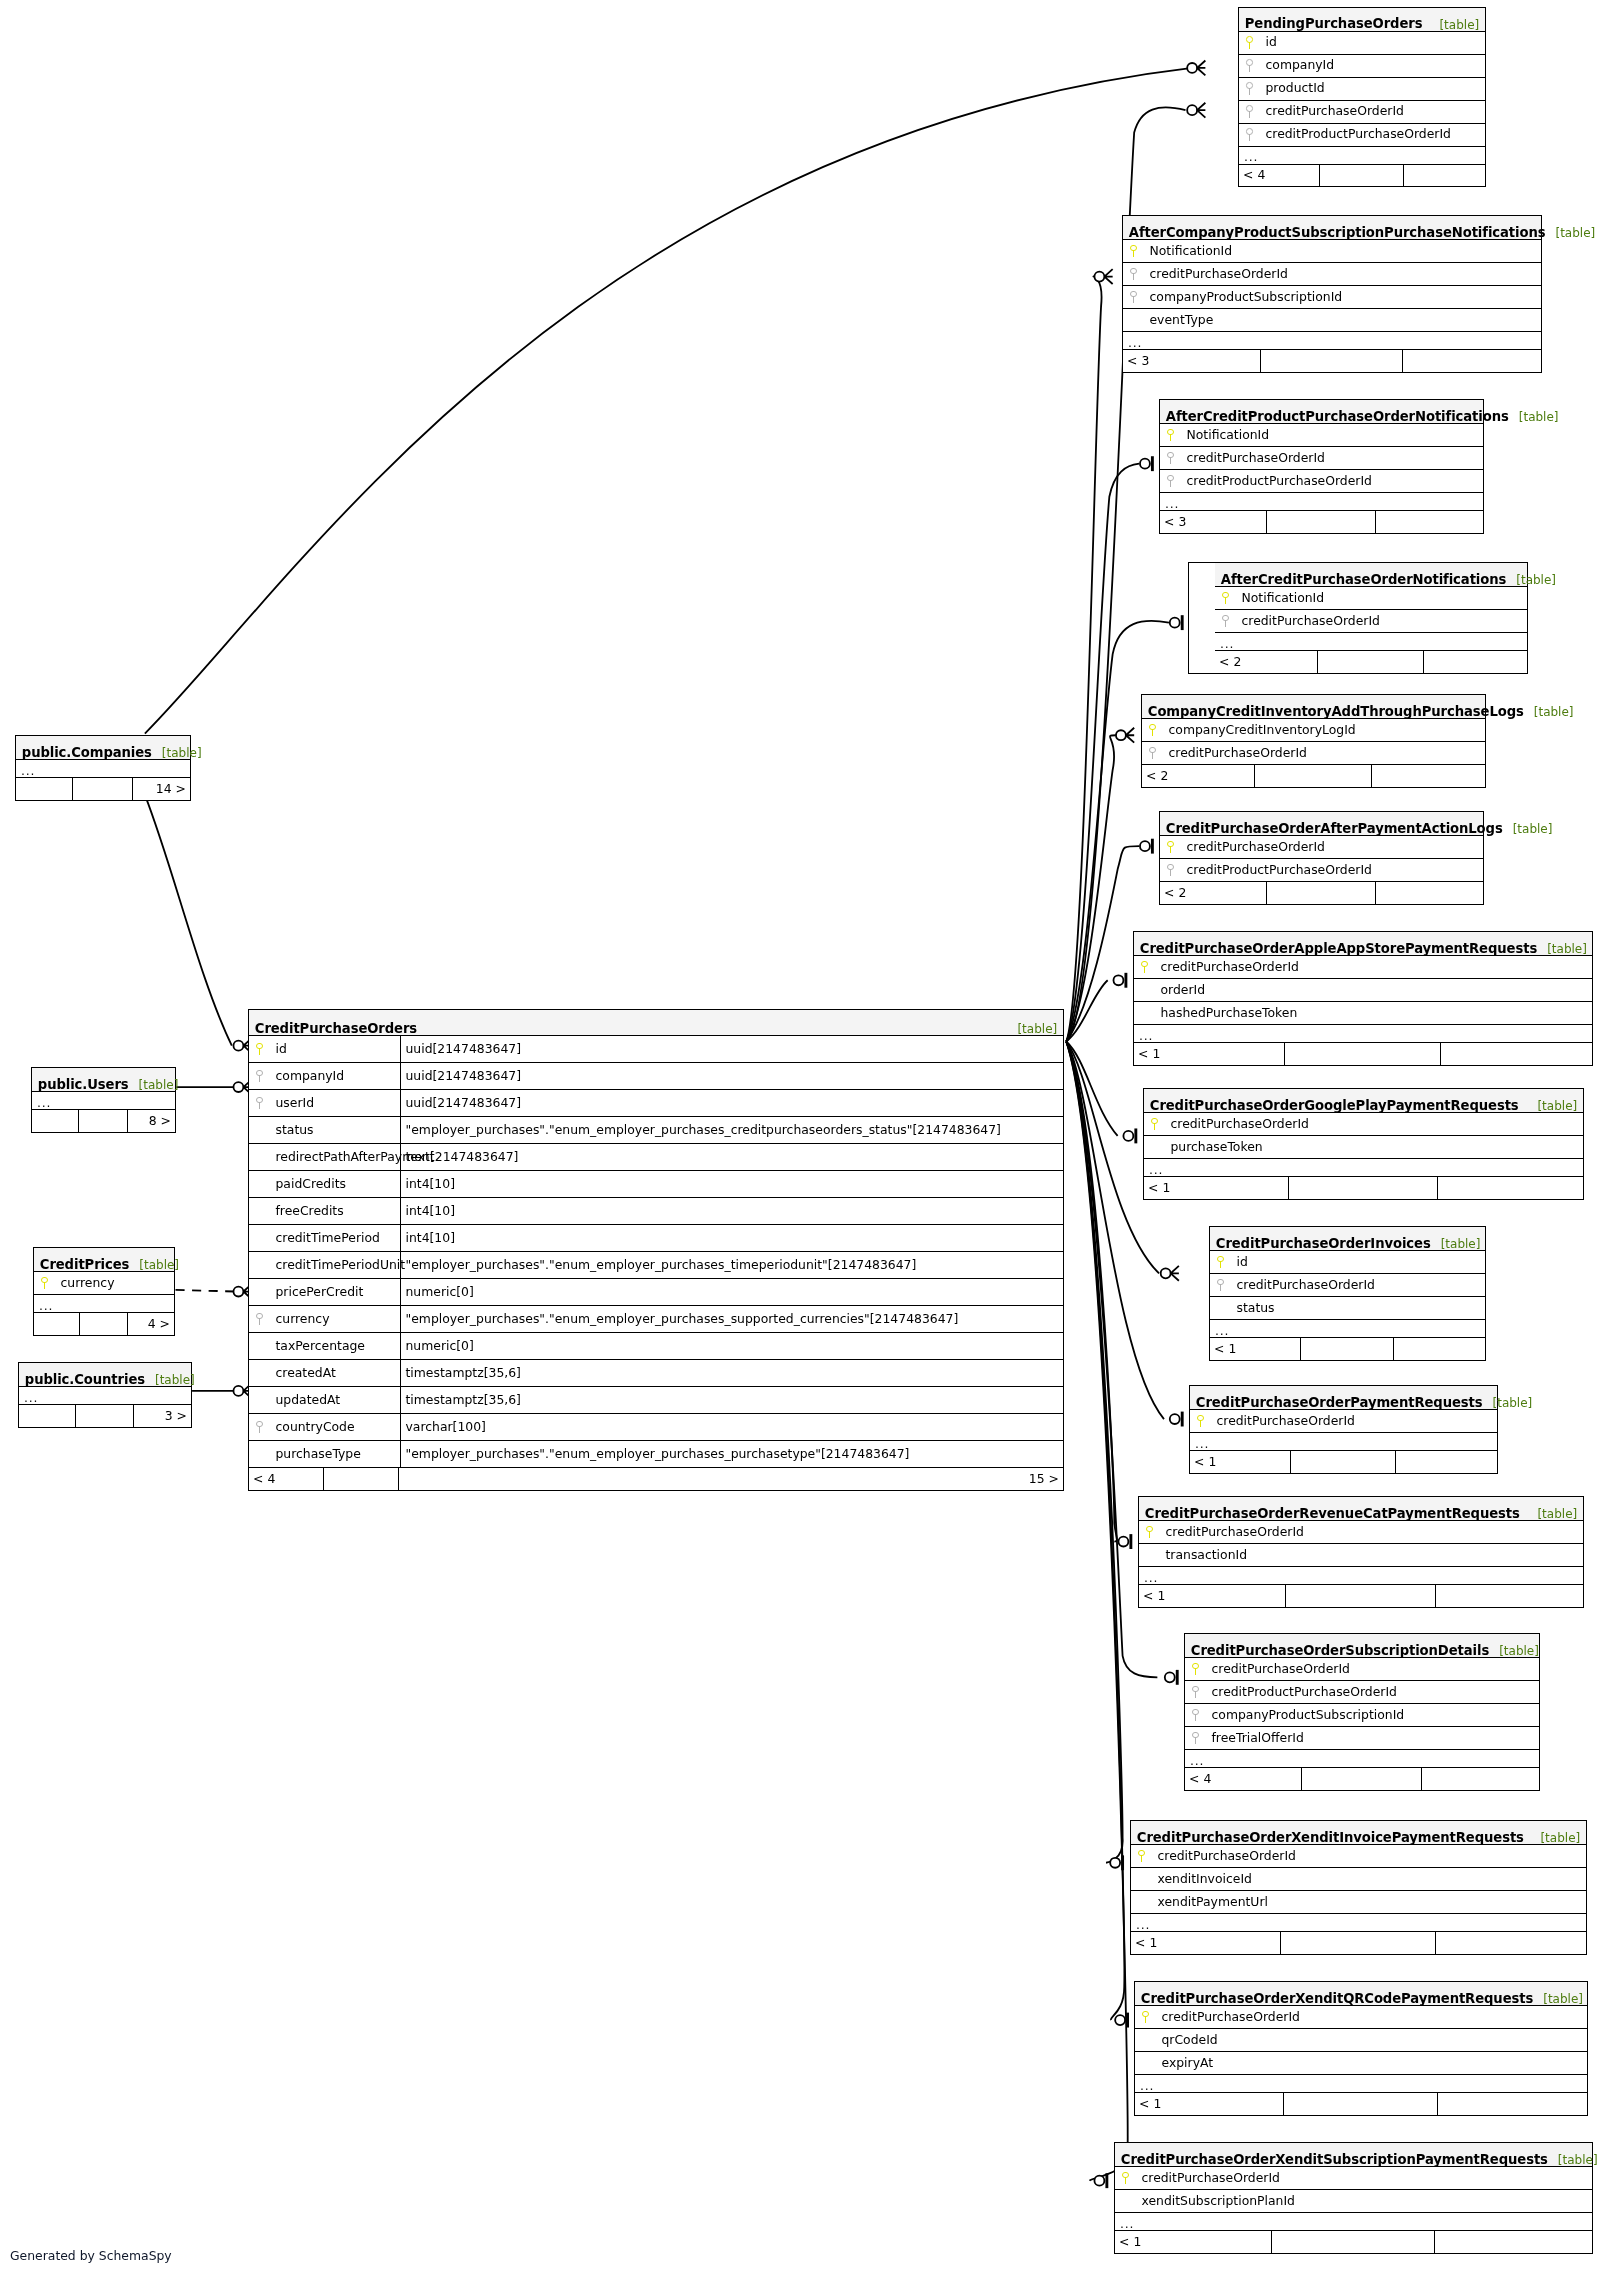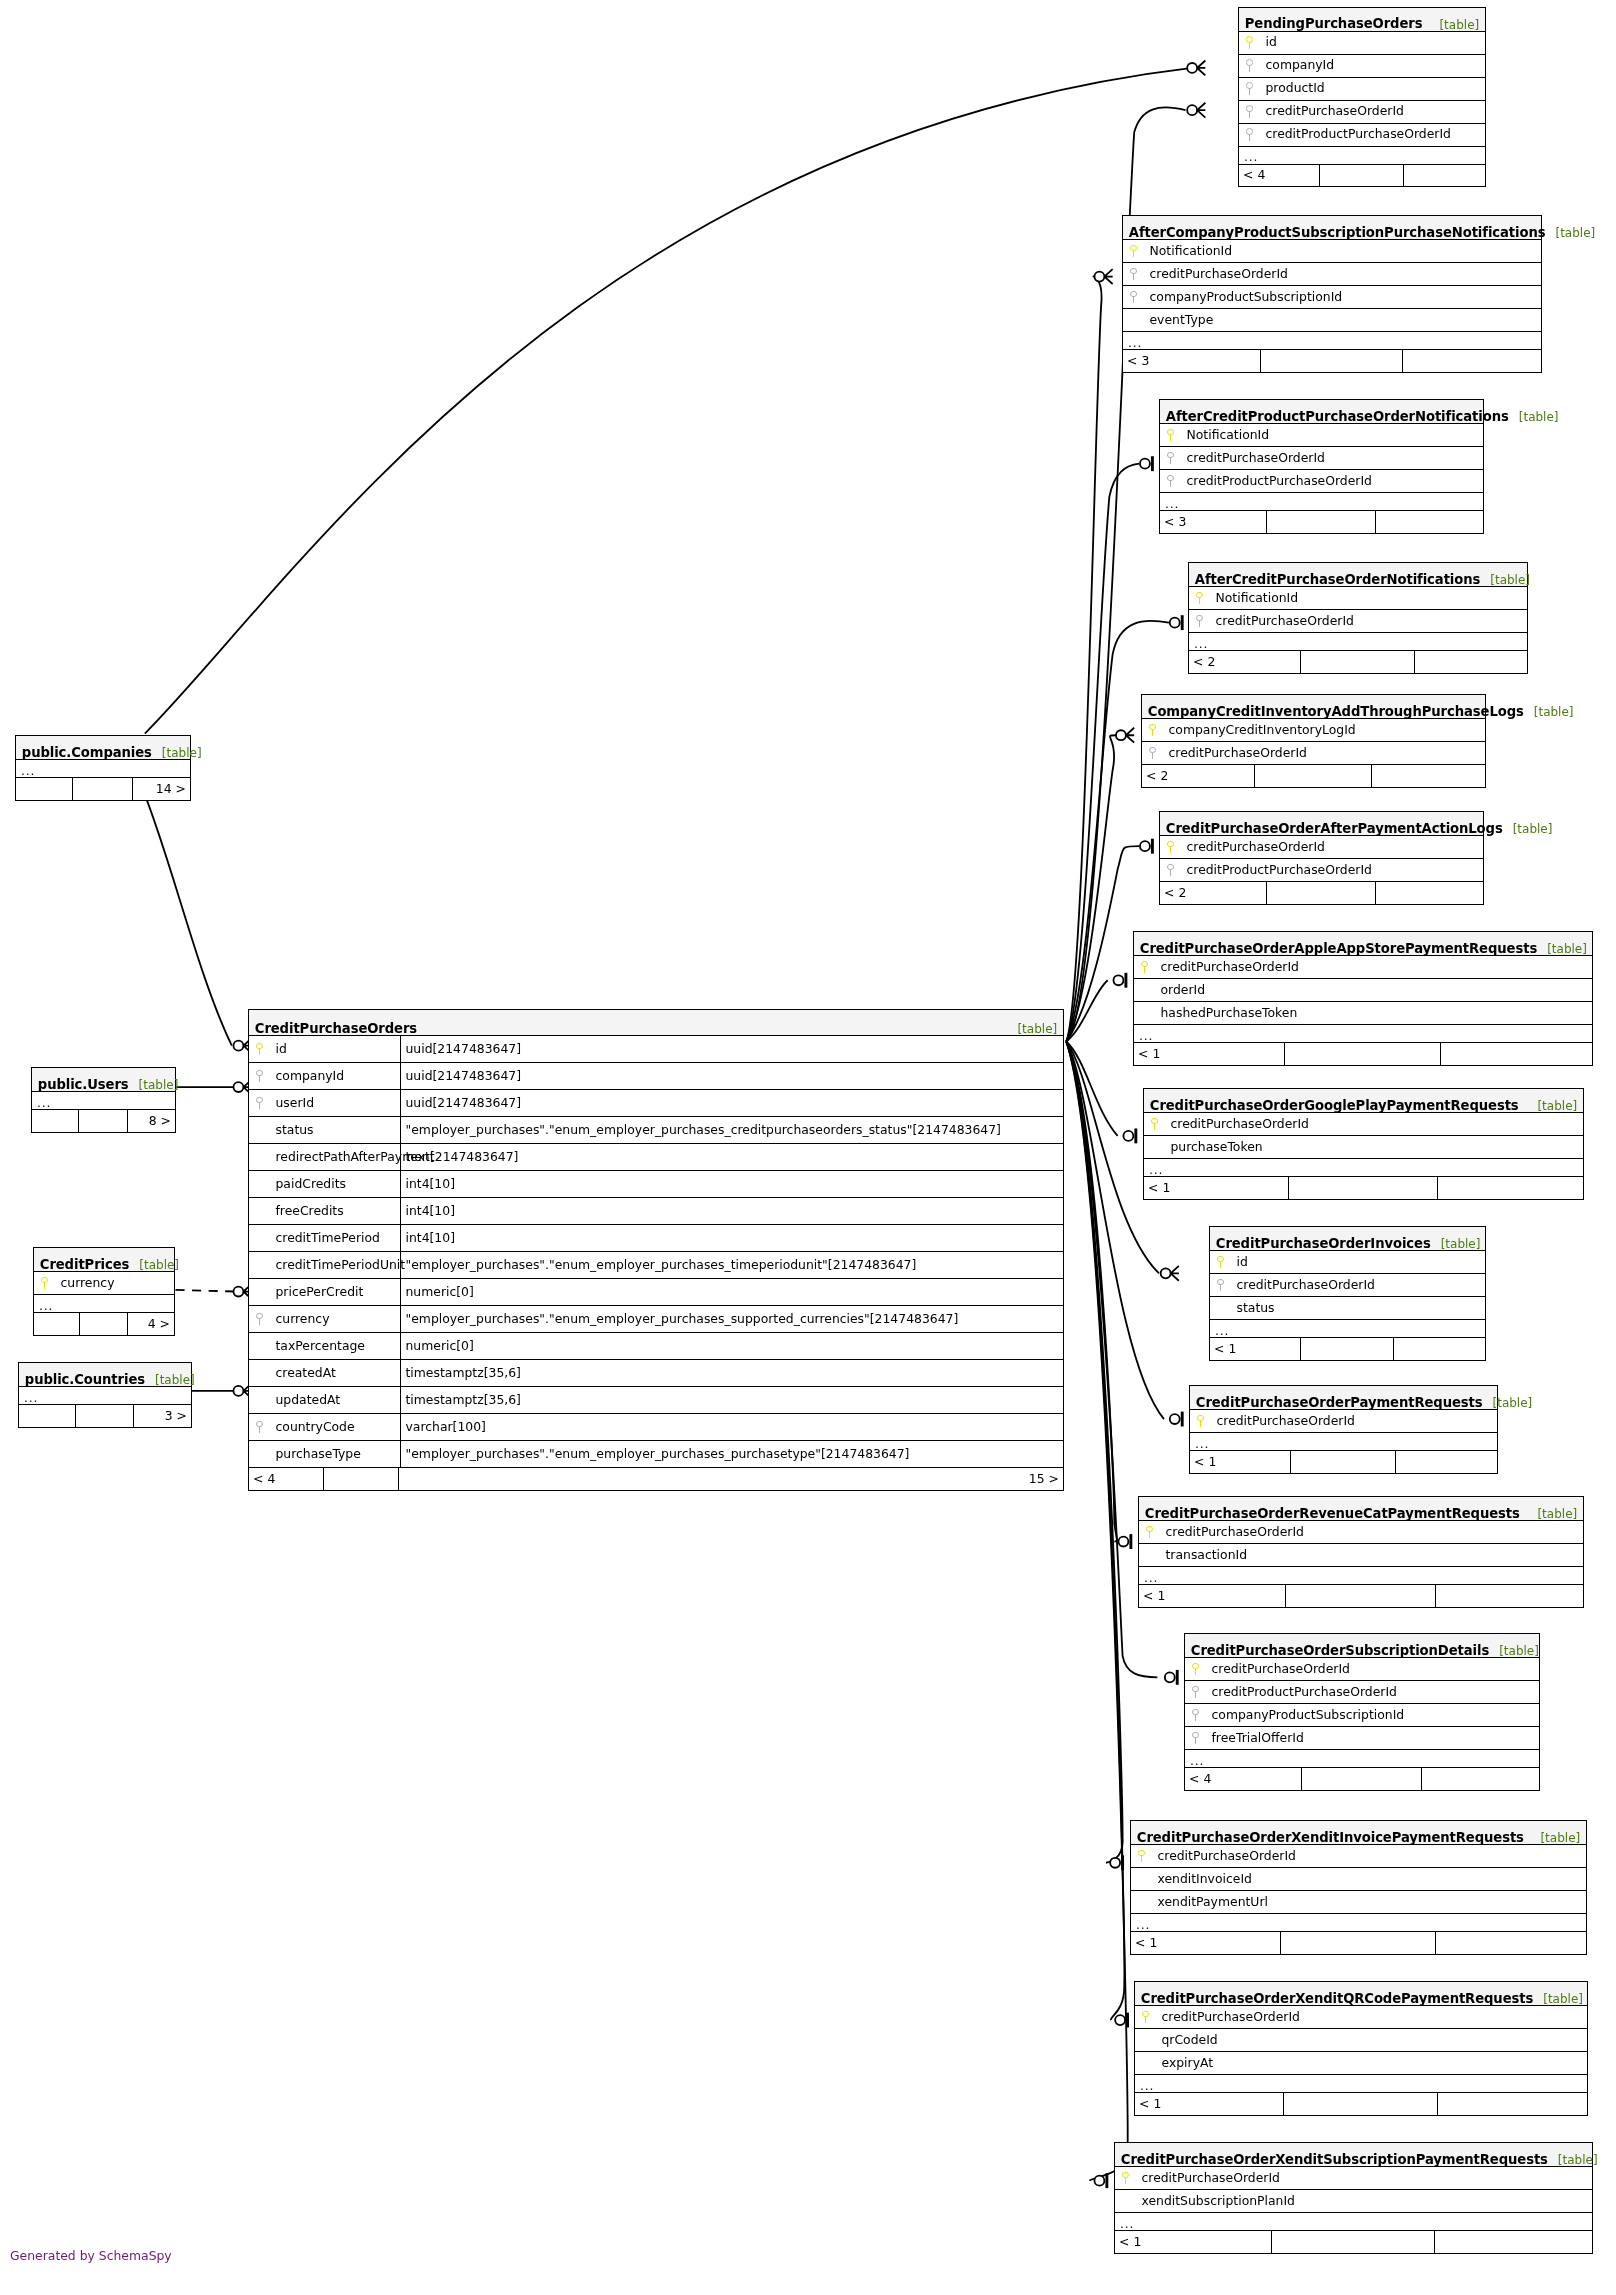--- a/index.html
+++ b/index.html
@@ -149,21 +149,21 @@
   
   #t-CreditPurchaseOrders .row { height: 27px; }
   #t-CreditPurchaseOrders .colname { width: 124px; min-width: 124px; }
   #t-CreditPurchaseOrders .hdr { height: 26px; gap: 33px; }
 
   #generated {
     position: absolute;
     left: 10px;
     top: 2248px;
     font-size: 12.4px;
-    color: #701a75;
+    color: #0f172a;
   }
 </style>
 </head>
 <body>
 
 <div id="canvas">
 
   <svg id="edges" viewBox="0 0 1952 2772">
     <defs>
       <g id="crowfoot">
@@ -330,21 +330,21 @@
           </span>
           <span class="colname">creditProductPurchaseOrderId</span>
         </div>
         <div class="ellipsis-row">...</div>
         <div class="footer-row widefoot">
           <div class="fcell fleft">&lt; 3</div>
           <div class="fcell fmid"></div>
           <div class="fcell fright"></div>
         </div>
       </div>
-      <div class="tbl" id="t-AfterCreditPurchaseOrderNotifications" style="left: 1188px; top: 562px; width: 340px;">
+      <div class="tbl" id="t-AfterCreditPurchaseOrderNotifications" style="left: 1188px; top: 562px; width: 340px; padding-left: 26px;">
         <div class="hdr">
           <span class="tname">AfterCreditPurchaseOrderNotifications</span>
           <span class="ttag">[table]</span>
         </div>
         <div class="row">
           <span class="keycell">
             <span class="key pk"></span>
           </span>
           <span class="colname">NotificationId</span>
         </div>

